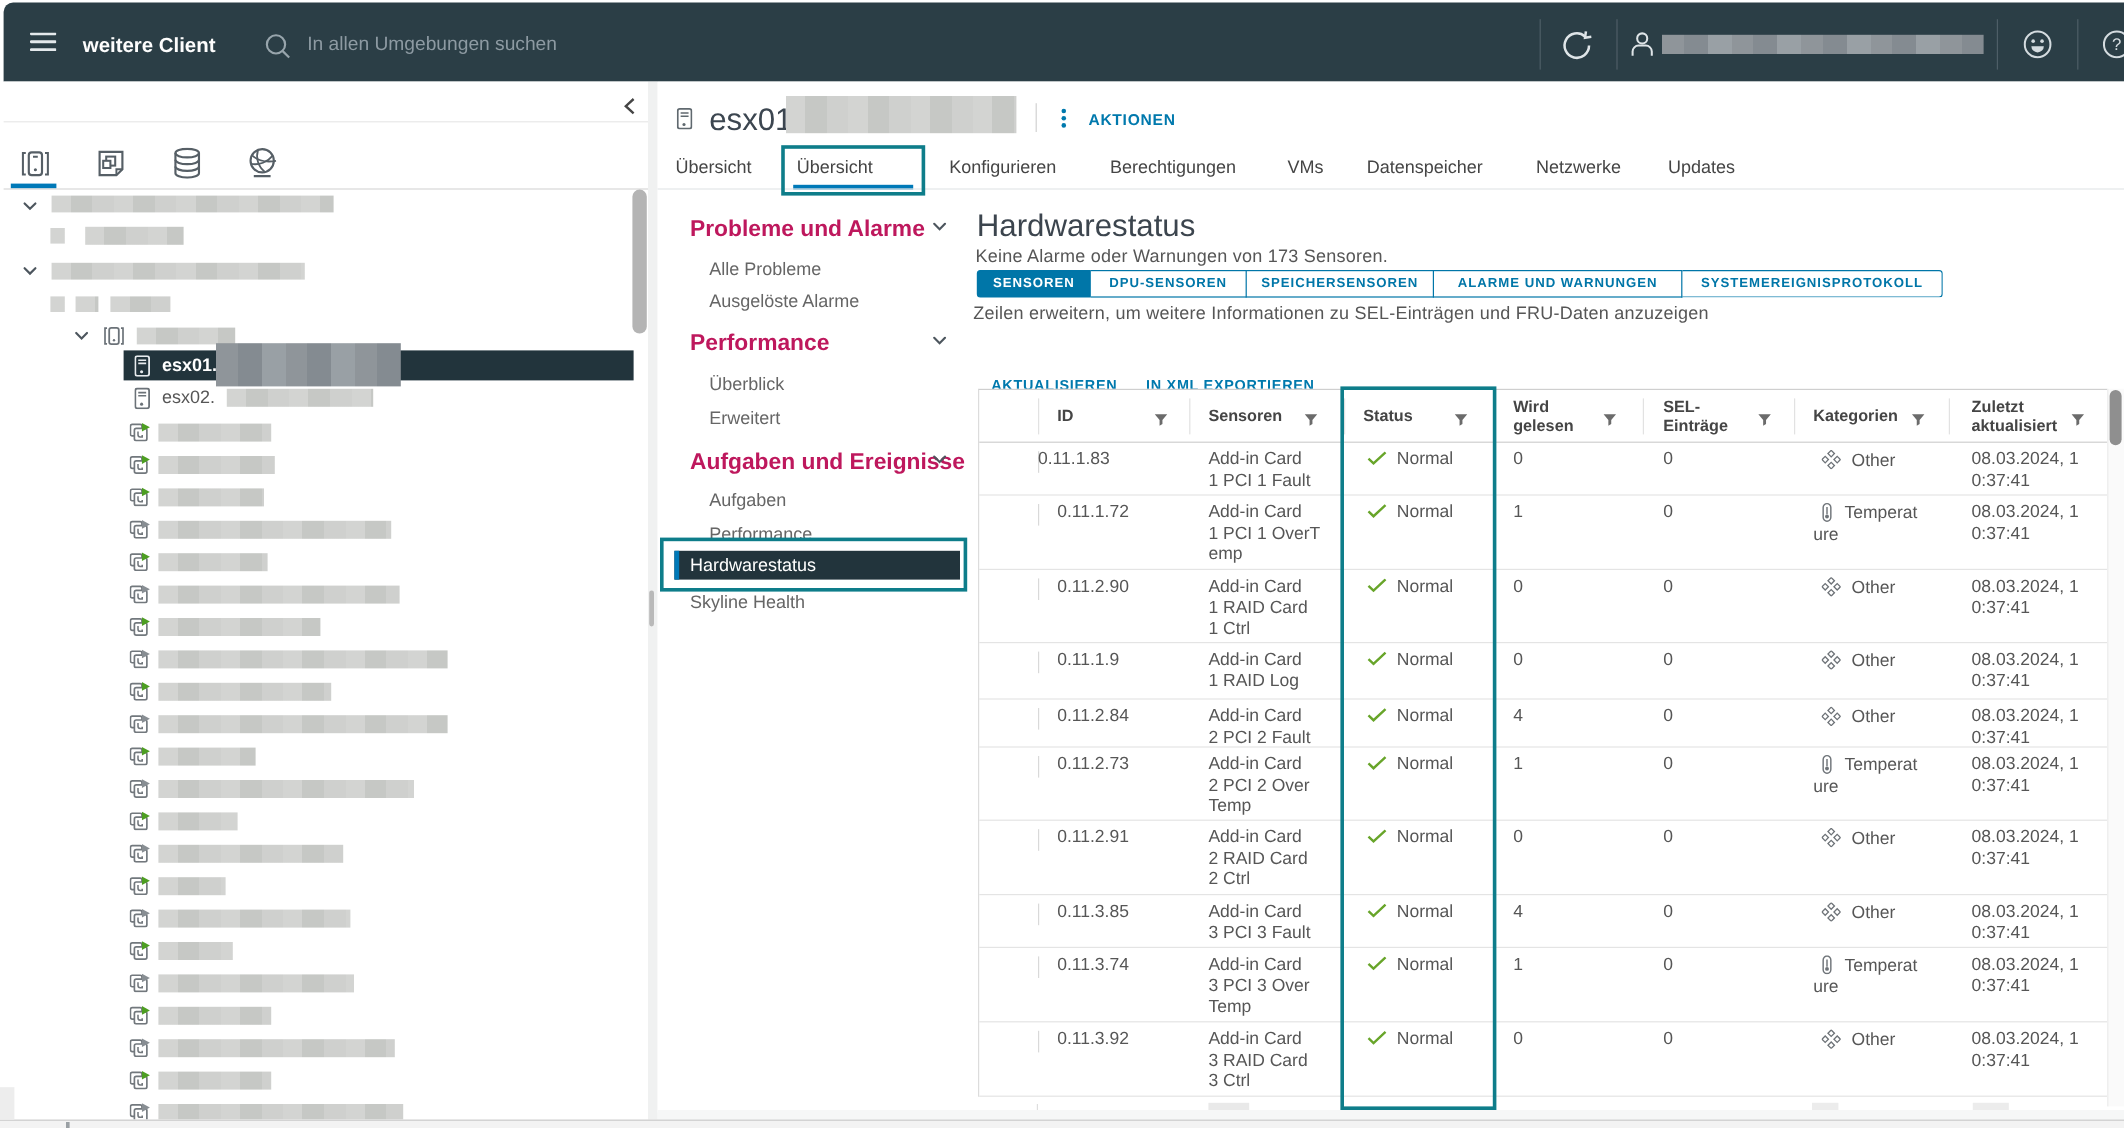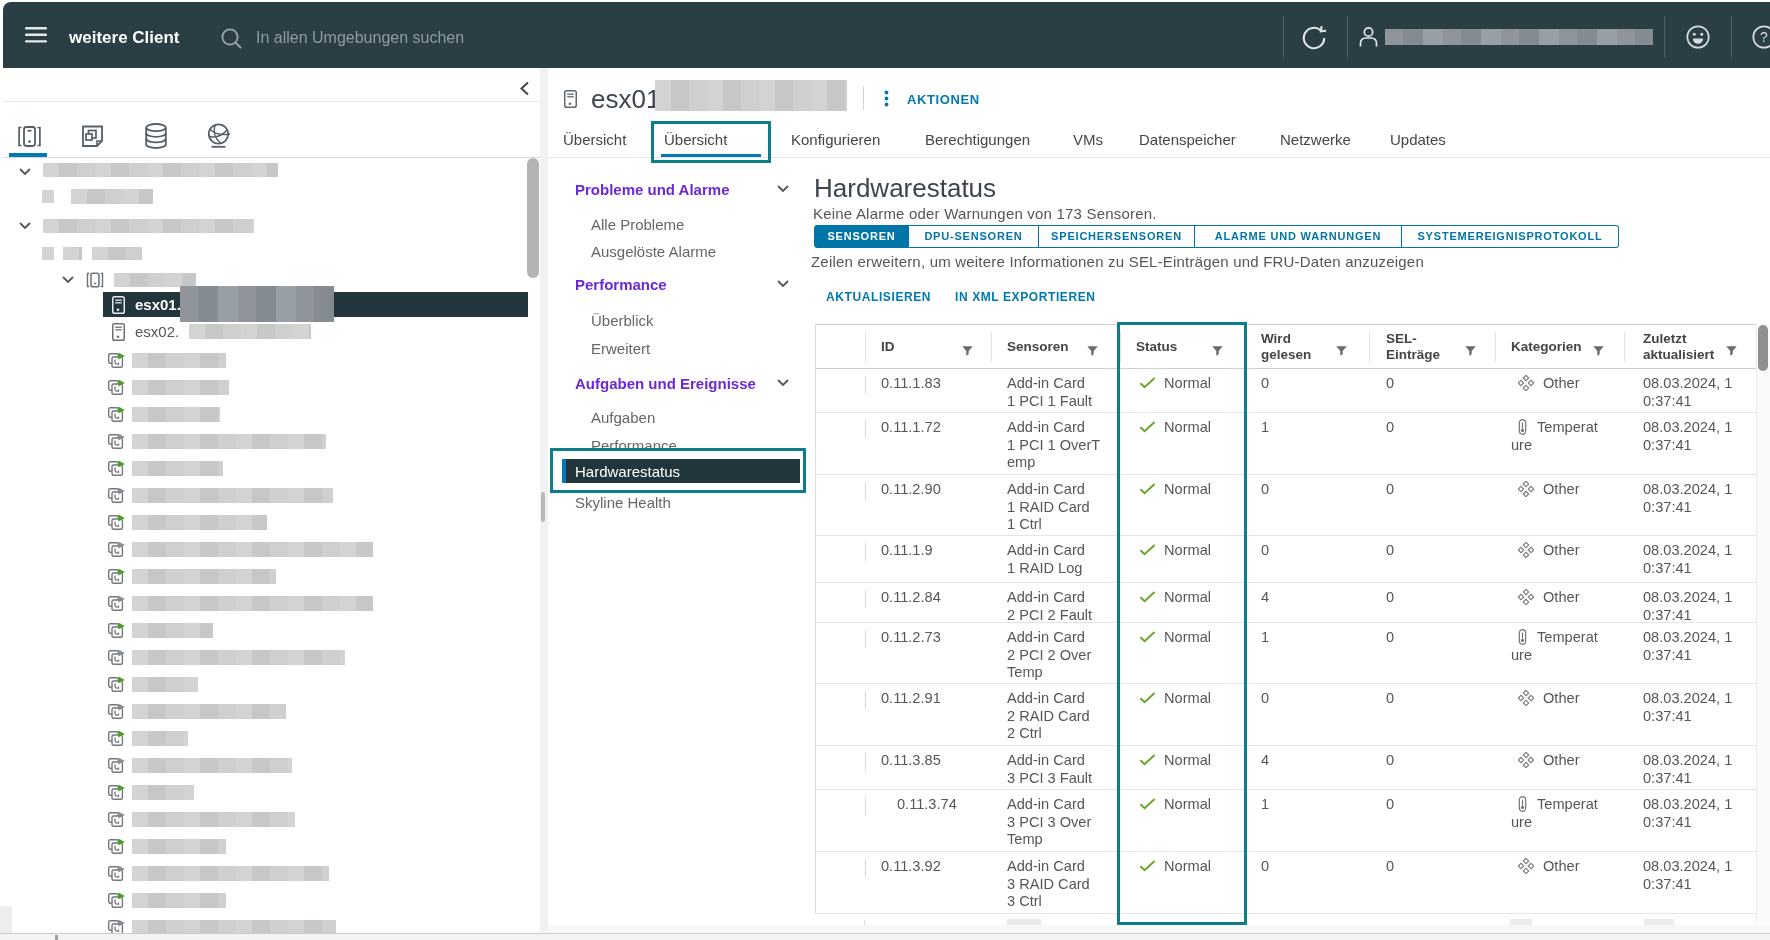--- a/index.html
+++ b/index.html
@@ -5,37 +5,37 @@
 html,body { width:1770px; height:940px; overflow:hidden; background:#fff;
   font-family:"Liberation Sans", sans-serif; }
 .blur { position:absolute; background:repeating-linear-gradient(90deg,#d3d4d2 0 16px,#c6c8c5 16px 34px,#cfd0ce 34px 52px); }
 .blurdark { position:absolute; background:repeating-linear-gradient(90deg,#8f959a 0 18px,#848b91 18px 38px,#99a0a5 38px 58px); }
 .vsep { position:absolute; top:14px; width:1px; height:42px; background:#4e5e67; }
 .topbar { position:absolute; left:3px; top:2px; right:0; height:66px; background:#2b3e46; border-radius:8px 0 0 0; }
 .sidebar { position:absolute; left:3px; top:68px; width:537px; height:865px; background:#fff; }
 .gap { position:absolute; left:540px; top:68px; width:8px; height:865px; background:#f0f1f1; }
 .main { position:absolute; left:548px; top:68px; width:1222px; height:859px; background:#fff; }
 .bottombar { position:absolute; left:0; top:933px; width:1770px; height:7px; background:#f3f3f3; border-top:1px solid #cbcbcb; }
-.navh { position:absolute; font-size:15px; font-weight:700; color:#6d28d9; }
+.navh { position:absolute; font-size:19px; font-weight:700; color:#be185d; }
 .navi { position:absolute; font-size:15px; color:#666; }
 .tab { position:absolute; top:131px; font-size:15px; color:#454545; }
 .thead { position:relative; height:44px; border-bottom:1px solid #cfcfcf; }
 .hcell { position:absolute; top:14px; font-size:13.5px; font-weight:700; color:#454545; }
 .hcell2 { position:absolute; top:6px; font-size:13.5px; font-weight:700; color:#454545; line-height:16px; }
 .htick { position:absolute; top:7px; width:1px; height:30px; background:#e2e2e2; }
 .hfun { position:absolute; top:17px; }
 .trow { position:relative; border-bottom:1px solid #e4e4e4; }
 .rtick { position:absolute; left:49px; top:7px; width:1px; height:18px; background:#d9d9d9; }
 .cell { position:absolute; top:6px; font-size:14.6px; color:#565656; line-height:17.6px; }
 .chk { vertical-align:-1px; }
 .cati { vertical-align:-3px; margin-left:7px; }
 .seg { display:inline-block; height:23px; border:1px solid #0076a8; border-left:none; color:#0076a8;
   font-size:11px; font-weight:700; letter-spacing:0.8px; text-align:center; line-height:21px; vertical-align:top; }
 .tealbox { position:absolute; border:3px solid #0e7d8a; }
-.link { position:absolute; font-size:12px; font-weight:700; letter-spacing:0.6px; color:#0079ad; }
+.link { position:absolute; font-size:12px; font-weight:700; letter-spacing:0.6px; color:#0079ad;margin-top:24px; }
 </style></head>
 <body>
 <div class="topbar">
 <svg style="position:absolute;left:22px;top:25px" width="22" height="16" viewBox="0 0 22 16">
 <rect y="0" width="22" height="2.4" rx="1" fill="#e4e9ec"></rect>
       <rect y="6.6" width="22" height="2.4" rx="1" fill="#e4e9ec"></rect>
       <rect y="13.2" width="22" height="2.4" rx="1" fill="#e4e9ec"></rect>
     </svg>
 <div style="position:absolute;left:66px;top:26px;font-size:17px;font-weight:700;color:#fdfdfd">weitere Client</div>
 <svg style="position:absolute;left:217px;top:25px" width="23" height="23" viewBox="0 0 23 23">
@@ -403,21 +403,21 @@
         </svg></div>
   <div class="hfun" style="left:777px"><svg class="funnel" width="11" height="10" viewBox="0 0 11 10">
           <path d="M0.3,0.3 h10.4 l-4,4.6 v3.4 l-2.4,1.4 v-4.8 Z" fill="#6b6b6b"></path>
         </svg></div>
   <div class="hfun" style="left:910px"><svg class="funnel" width="11" height="10" viewBox="0 0 11 10">
           <path d="M0.3,0.3 h10.4 l-4,4.6 v3.4 l-2.4,1.4 v-4.8 Z" fill="#6b6b6b"></path>
         </svg></div>
 </div>
 <div class="trow" style="height:44px">
   <div class="rtick"></div>
-  <div class="cell" style="left:49px;width:110px;padding-left:16px">0.11.1.83</div>
+  <div class="cell" style="left:49px;width:110px;">0.11.1.83</div>
   <div class="cell" style="left:175px;width:113px;padding-left:16px">Add-in Card<br>1 PCI 1 Fault</div>
   <div class="cell" style="left:304px;width:106px;padding-left:19px"><svg class="chk" width="17" height="12" viewBox="0 0 17 12">
           <path d="M1.4,6.2 L5.6,10.2 L15.6,0.9" fill="none" stroke="#68a52a" stroke-width="2"></path>
         </svg><span style="margin-left:8px">Normal</span></div>
   <div class="cell" style="left:429px;width:108px;padding-left:16px">0</div>
   <div class="cell" style="left:553px;width:109px;padding-left:17px">0</div>
   <div class="cell" style="left:679px;width:113px;padding-left:16px"><svg class="cati" width="16" height="16" viewBox="0 0 16 16">
 <rect x="6.1" y="1.1" width="3.8" height="3.8" transform="rotate(45 8 3)" fill="none" stroke="#6f7479" stroke-width="1.1"></rect>
 <rect x="1.1" y="6.1" width="3.8" height="3.8" transform="rotate(45 3 8)" fill="none" stroke="#6f7479" stroke-width="1.1"></rect>
 <rect x="11.1" y="6.1" width="3.8" height="3.8" transform="rotate(45 13 8)" fill="none" stroke="#6f7479" stroke-width="1.1"></rect>
@@ -537,21 +537,21 @@
   <div class="cell" style="left:679px;width:113px;padding-left:16px"><svg class="cati" width="16" height="16" viewBox="0 0 16 16">
 <rect x="6.1" y="1.1" width="3.8" height="3.8" transform="rotate(45 8 3)" fill="none" stroke="#6f7479" stroke-width="1.1"></rect>
 <rect x="1.1" y="6.1" width="3.8" height="3.8" transform="rotate(45 3 8)" fill="none" stroke="#6f7479" stroke-width="1.1"></rect>
 <rect x="11.1" y="6.1" width="3.8" height="3.8" transform="rotate(45 13 8)" fill="none" stroke="#6f7479" stroke-width="1.1"></rect>
 <rect x="6.1" y="11.1" width="3.8" height="3.8" transform="rotate(45 8 13)" fill="none" stroke="#6f7479" stroke-width="1.1"></rect>
         </svg><span style="margin-left:9px">Other</span></div>
   <div class="cell" style="left:808px;width:114px;padding-left:19px">08.03.2024, 1<br>0:37:41</div>
 </div>
 <div class="trow" style="height:62px">
   <div class="rtick"></div>
-  <div class="cell" style="left:49px;width:110px;padding-left:32px">0.11.3.74</div>
+  <div class="cell" style="left:49px;width:110px;padding-left:16px">0.11.3.74</div>
   <div class="cell" style="left:175px;width:113px;padding-left:16px">Add-in Card<br>3 PCI 3 Over<br>Temp</div>
   <div class="cell" style="left:304px;width:106px;padding-left:19px"><svg class="chk" width="17" height="12" viewBox="0 0 17 12">
           <path d="M1.4,6.2 L5.6,10.2 L15.6,0.9" fill="none" stroke="#68a52a" stroke-width="2"></path>
         </svg><span style="margin-left:8px">Normal</span></div>
   <div class="cell" style="left:429px;width:108px;padding-left:16px">1</div>
   <div class="cell" style="left:553px;width:109px;padding-left:17px">0</div>
   <div class="cell" style="left:679px;width:113px;padding-left:16px"><svg class="cati" width="9" height="16" viewBox="0 0 9 16">
 <rect x="1.3" y="0.7" width="6.4" height="14.6" rx="3.2" fill="none" stroke="#6f7479" stroke-width="1.2"></rect>
 <circle cx="4.5" cy="11.4" r="1.6" fill="#6f7479"></circle>
 <line x1="4.5" y1="3.6" x2="4.5" y2="9.6" stroke="#6f7479" stroke-width="1.2"></line>

